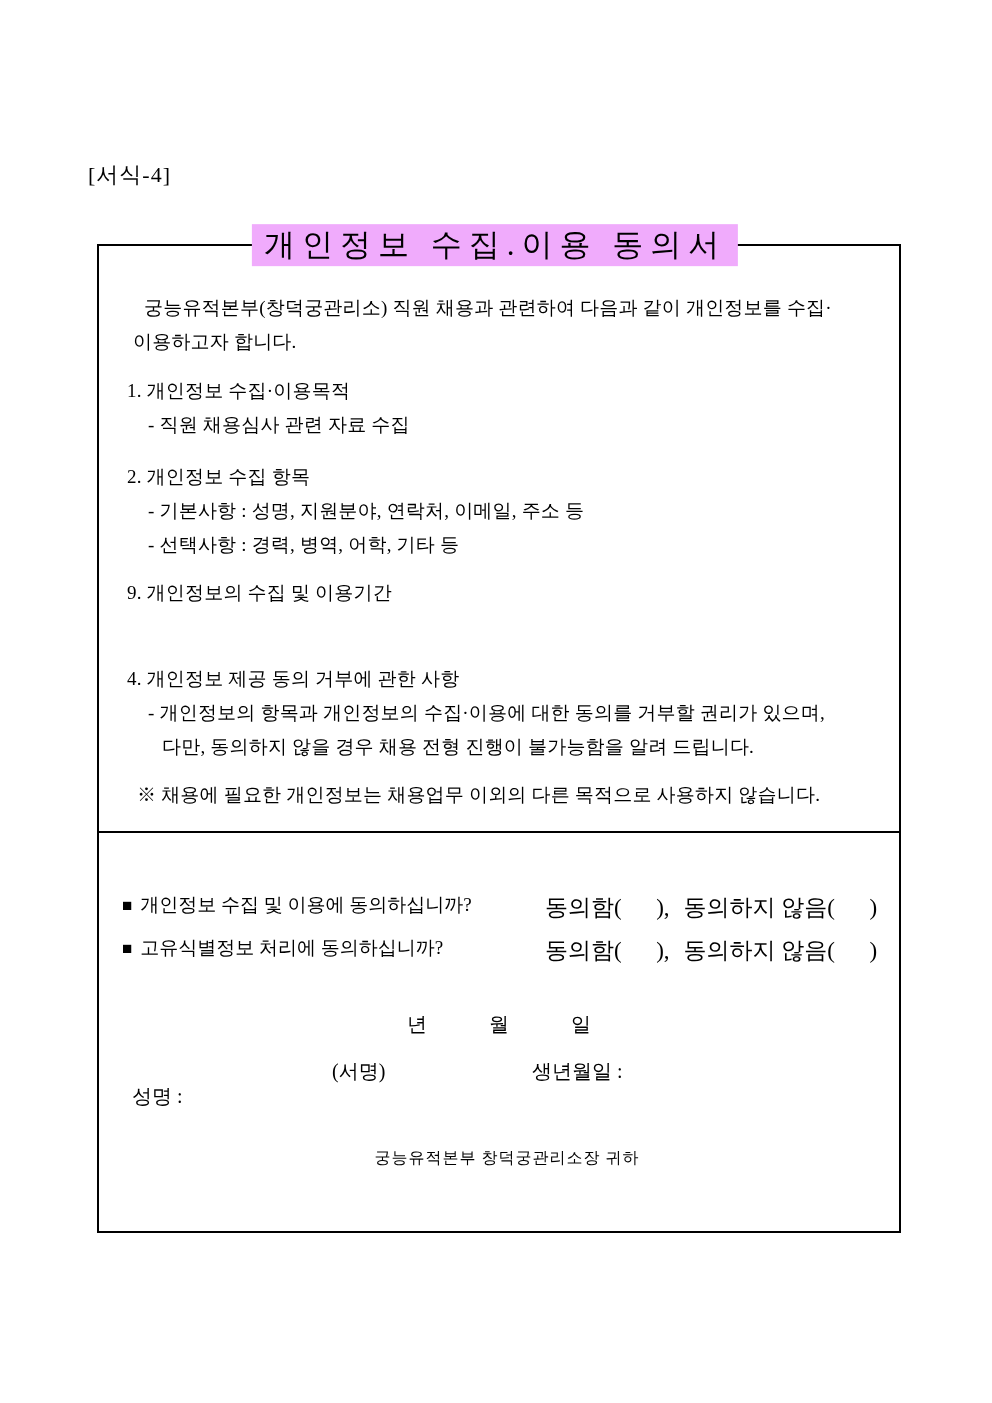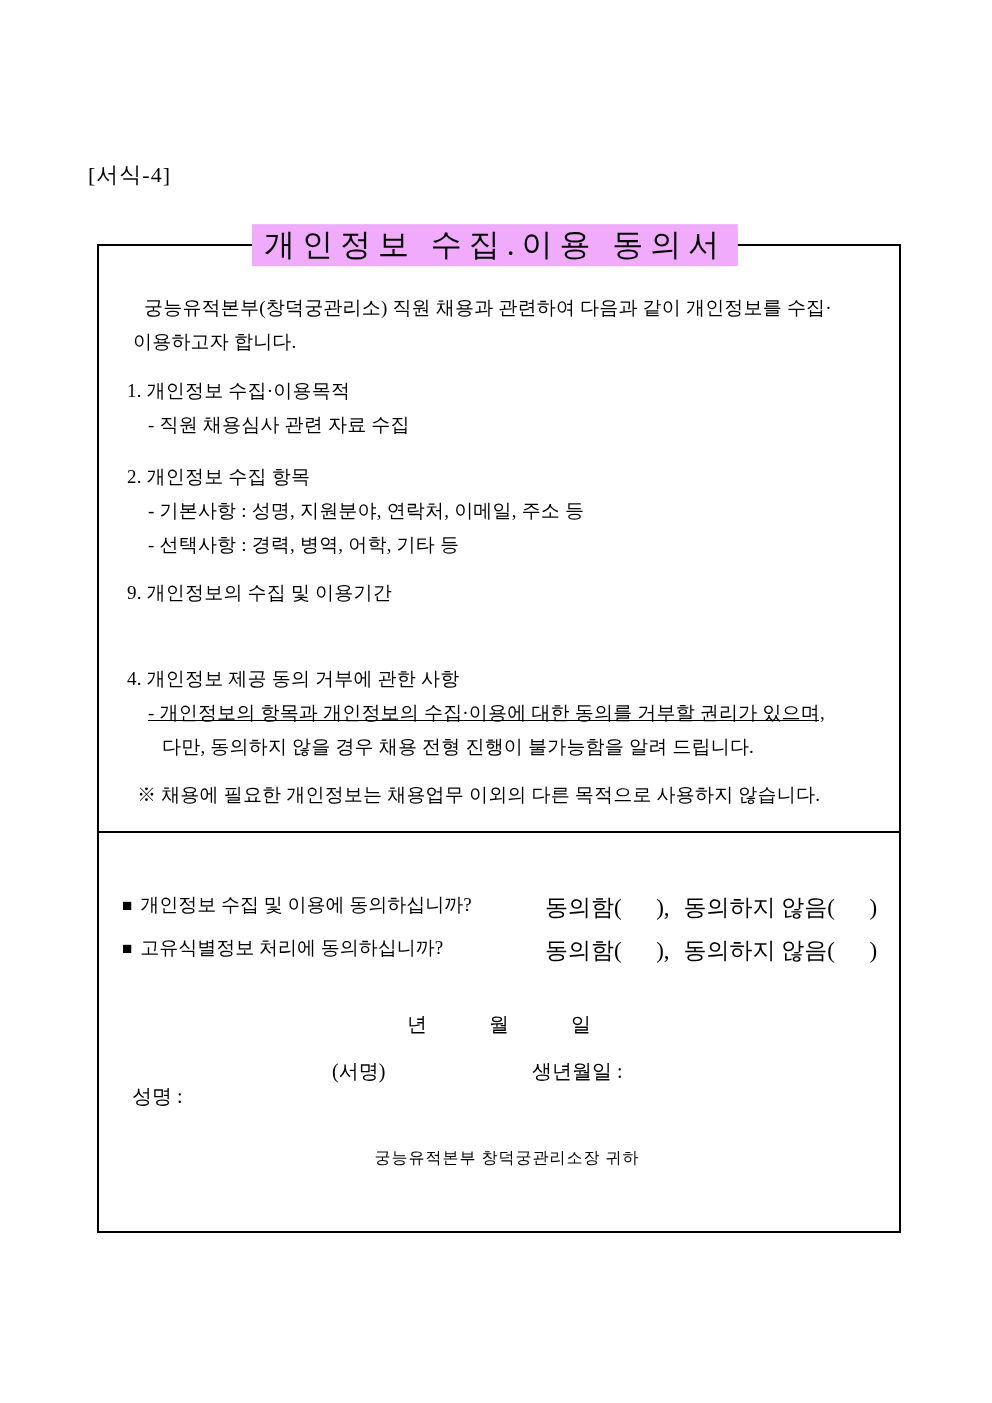--- a/index.html
+++ b/index.html
@@ -83,21 +83,21 @@
   <div class="line sec-h" style="top:132px;">1. 개인정보 수집·이용목적</div>
   <div class="line sec-i" style="top:166px;">- 직원 채용심사 관련 자료 수집</div>
 
   <div class="line sec-h" style="top:218px;">2. 개인정보 수집 항목</div>
   <div class="line sec-i" style="top:286px;">- 선택사항 : 경력, 병역, 어학, 기타 등</div>
   <div class="line sec-i" style="top:252px;">- 기본사항 : 성명, 지원분야, 연락처, 이메일, 주소 등</div>
 
   <div class="line sec-h" style="top:334px;">9. 개인정보의 수집 및 이용기간</div>
 
   <div class="line sec-h" style="top:420px;">4. 개인정보 제공 동의 거부에 관한 사항</div>
-  <div class="line sec-i" style="top:454px;text-decoration:underline;">- 개인정보의 항목과 개인정보의 수집·이용에 대한 동의를 거부할 권리가 있으며,</div>
+  <div class="line sec-i" style="top:454px;">- 개인정보의 항목과 개인정보의 수집·이용에 대한 동의를 거부할 권리가 있으며,</div>
   <div class="line sec-i2" style="top:488px;">다만, 동의하지 않을 경우 채용 전형 진행이 불가능함을 알려 드립니다.</div>
 
   <div class="line note-line" style="top:536px;">※ 채용에 필요한 개인정보는 채용업무 이외의 다른 목적으로 사용하지 않습니다.</div>
 
   <div class="divider"></div>
 
   <div class="question" style="top:646px;">
     <span class="q-text"><span class="q-bullet">■</span><span>개인정보 수집 및 이용에 동의하십니까?</span></span>
     <span class="q-options"><span class="q-agree">동의함(      ),</span><span class="q-disagree">동의하지 않음(      )</span></span>
   </div>

